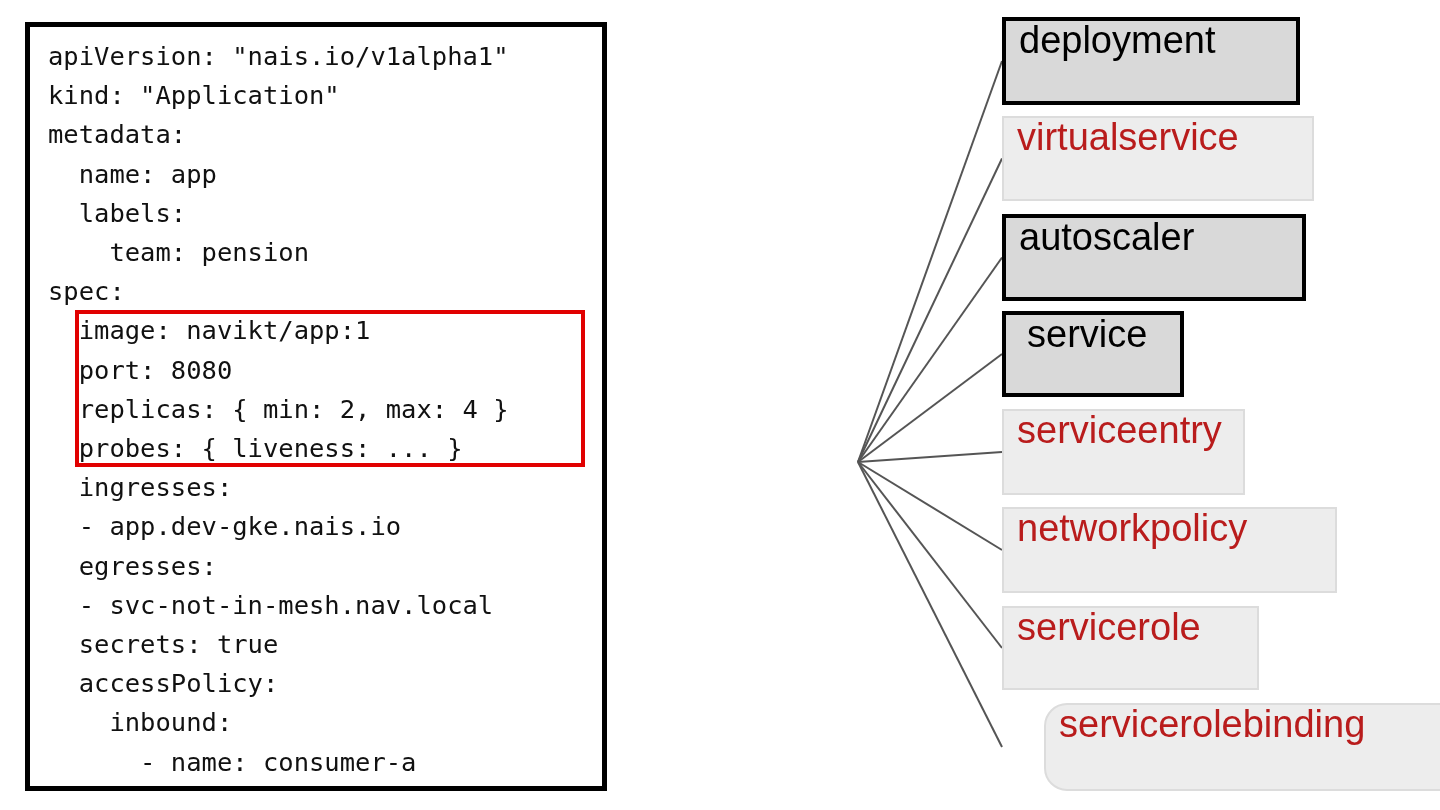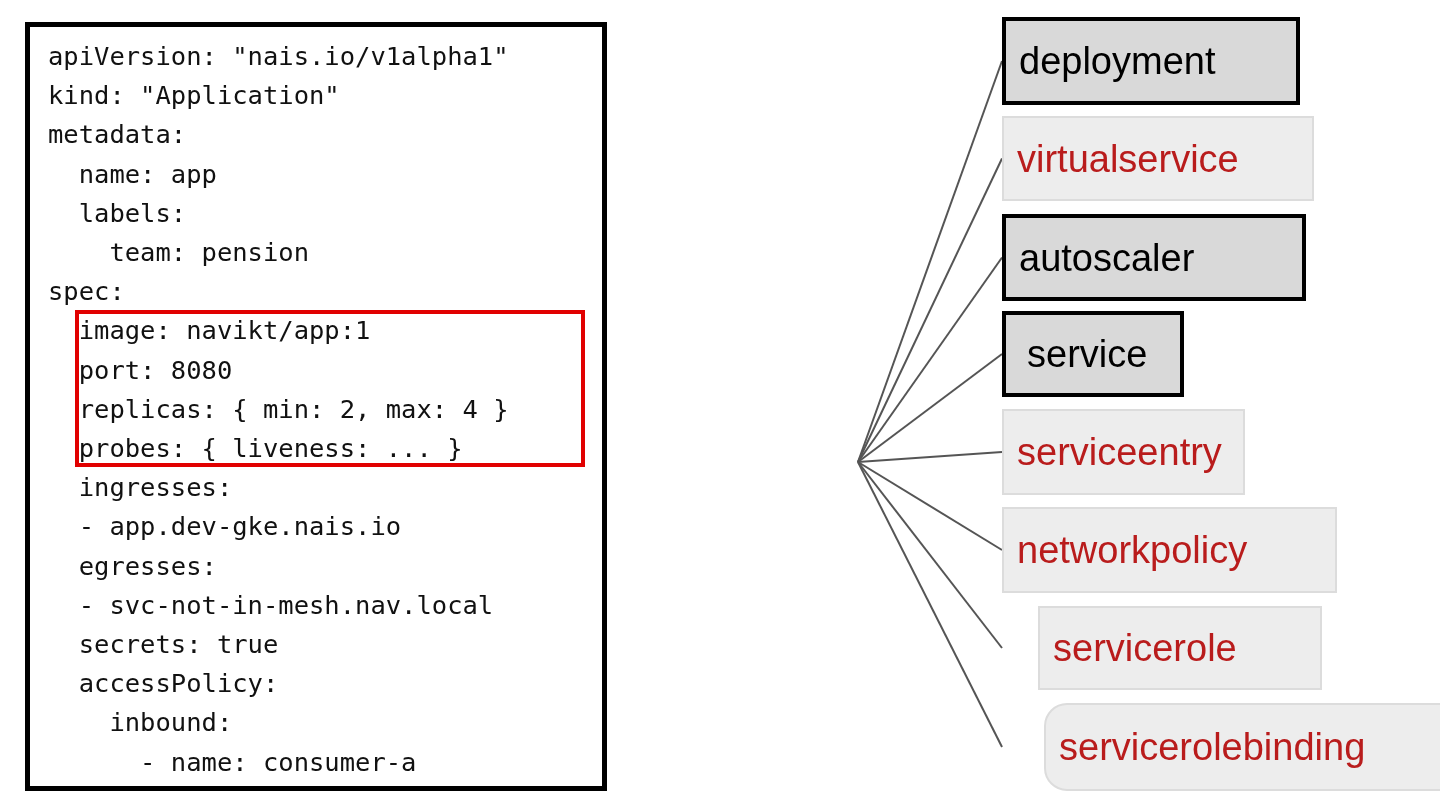--- a/index.html
+++ b/index.html
@@ -63,21 +63,21 @@
   #edge-layer {
     position: absolute;
     left: 0;
     top: 0;
   }
 
   .node-box {
     position: absolute;
     box-sizing: border-box;
     display: flex;
-    align-items: center;
+    align-items: flex-start;
     pointer-events: auto;
   }
   .node-box .node-label {
     font-family: "Liberation Sans", sans-serif;
     font-size: 38px;
     line-height: 1;
     padding-left: 13px;
     white-space: nowrap;
   }
   .node-box.enabled {
@@ -144,19 +144,19 @@
     </div>
     <div class="node-box enabled" style="left: 1002px; top: 311px; width: 182px; height: 86px; padding-left: 8px;">
       <span class="node-label">service</span>
     </div>
     <div class="node-box disabled" style="left: 1002px; top: 409px; width: 243px; height: 86px;">
       <span class="node-label">serviceentry</span>
     </div>
     <div class="node-box disabled" style="left: 1002px; top: 507px; width: 335px; height: 86px;">
       <span class="node-label">networkpolicy</span>
     </div>
-    <div class="node-box disabled" style="left: 1002px; top: 606px; width: 284px; height: 84px; margin-left: 36px;">
+    <div class="node-box disabled" style="left: 1002px; top: 606px; width: 257px; height: 84px;">
       <span class="node-label">servicerole</span>
     </div>
     <div class="node-box disabled" style="left: 1044px; top: 703px; width: 450px; height: 88px; border-radius: 23px;">
       <span class="node-label">servicerolebinding</span>
     </div>
   </div>
 
 </body></html>

